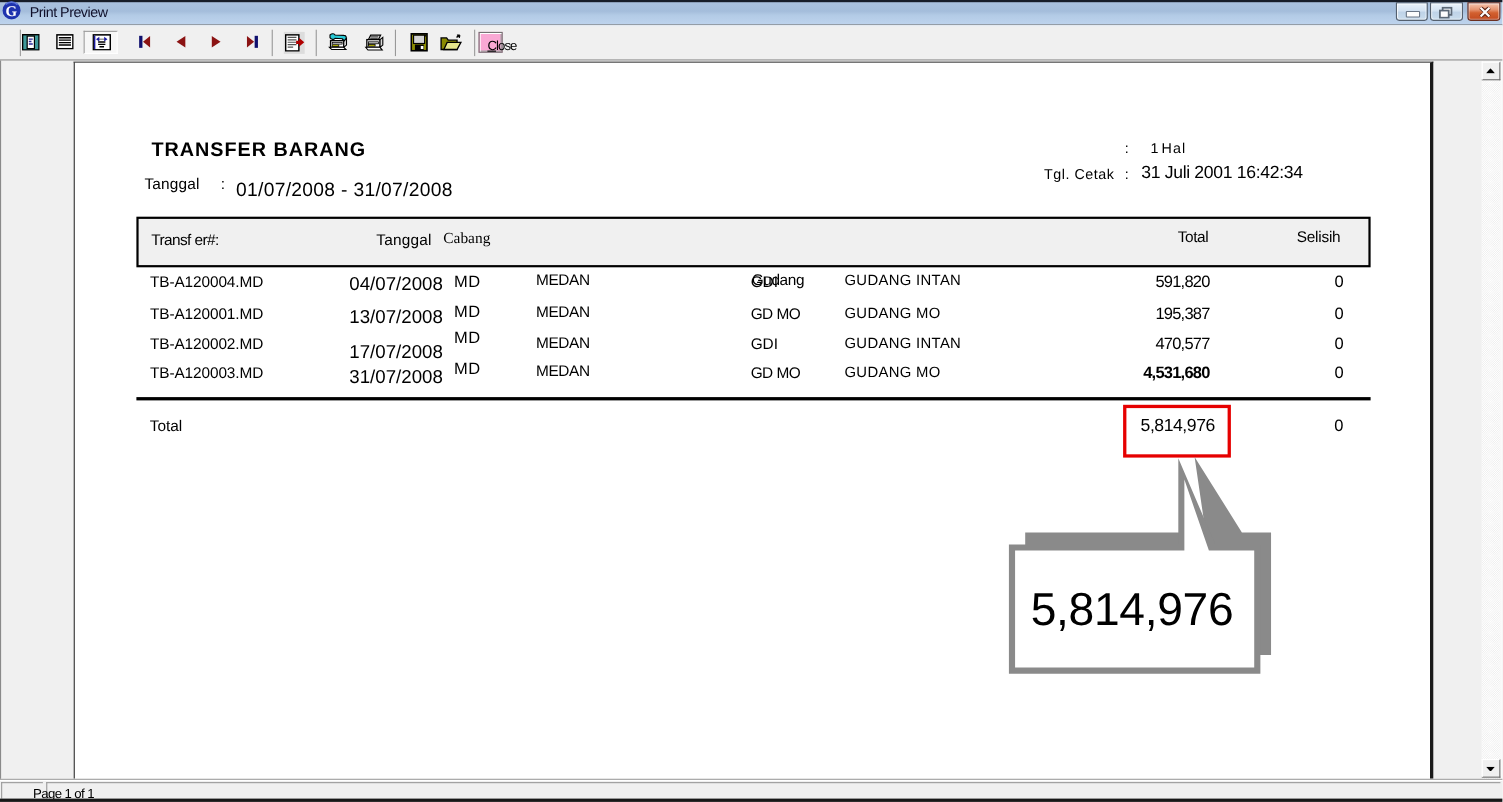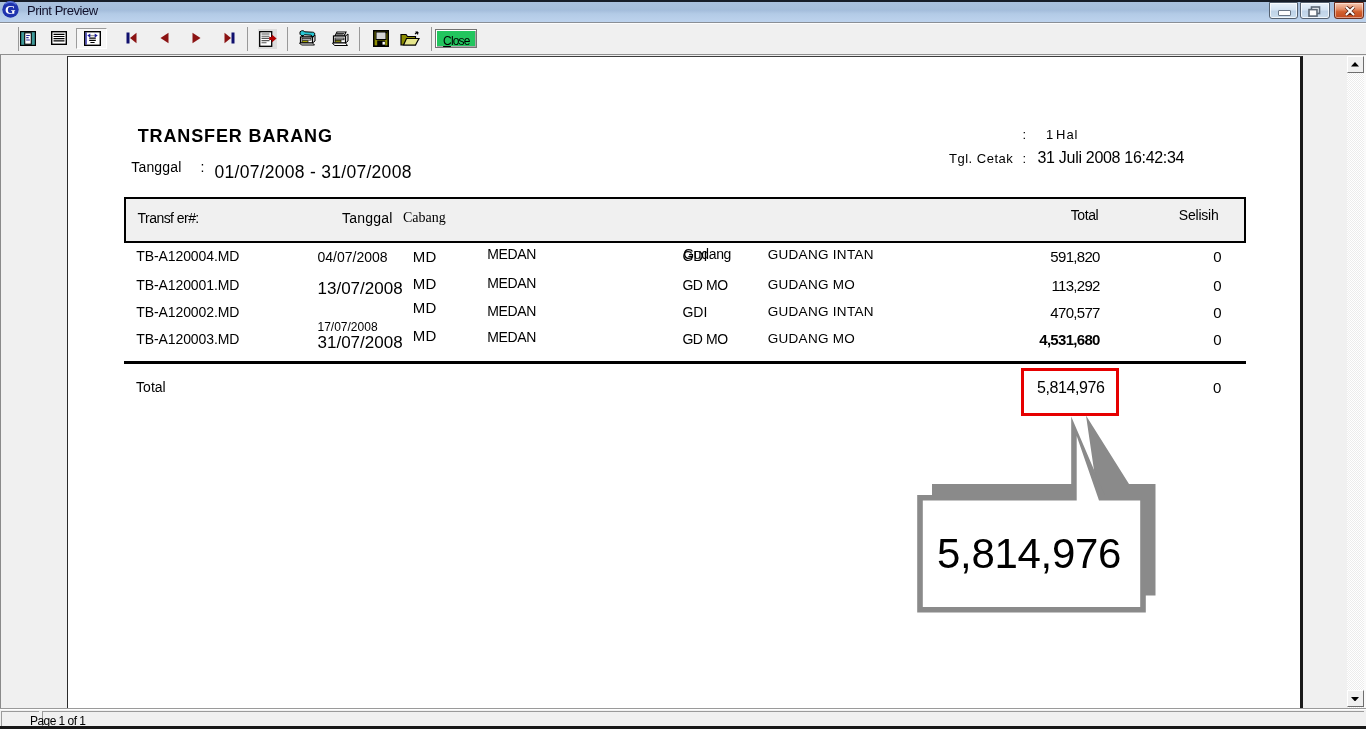--- a/index.html
+++ b/index.html
@@ -121,21 +121,21 @@
     <rect x="9.5" y="11.8" width="2.4" height="2.8" fill="#fff"></rect>
     <rect x="12.6" y="1.6" width="1.6" height="1.6" fill="#000"></rect>
   </svg>
 
   <svg class="abs" style="left:400px;top:7px;" width="20" height="16" viewBox="0 0 20 16">
     <path d="M1 14 V3.5 h5 l1.5 2 h8 V14 z" fill="#8b8b00" stroke="#000" stroke-width="1.2"></path>
     <path d="M3.5 14 l3 -6.5 h12.5 l-3.5 6.5 z" fill="#e6e68c" stroke="#000" stroke-width="1.2"></path>
     <path d="M15 3 l3 -2 m0 0 l-0.5 2.5 m0.5 -2.5 h-2.6" stroke="#000" stroke-width="1.2" fill="none"></path>
   </svg>
 
-  <div class="abs" style="left:435.3px;top:4.5px;width:42px;height:19.5px;background:#22c55e;border:1px solid #737373;box-shadow:inset 1px 1px 0 #ffffff,inset -1px -1px 0 #a8a8a8;box-sizing:border-box;">
+  <div class="abs" style="left:435.3px;top:4.5px;width:22px;height:19.5px;background:#f9a8d4;border:1px solid #737373;box-shadow:inset 1px 1px 0 #ffffff,inset -1px -1px 0 #a8a8a8;box-sizing:border-box;">
     <div class="t" style="left:6.8px;top:5.6px;font-size:12px;letter-spacing:-0.85px;"><span style="text-decoration:underline;">C</span>lose</div>
   </div>
 </div>
 
 <div class="abs" id="preview" style="left:0;top:55.5px;width:1366px;height:652.3px;background:#f0f0f0;">
 
   <div class="abs" style="left:66.5px;top:0;width:1236px;height:652.3px;background:#ffffff;border-left:1px solid #2b2b2b;border-top:1px solid #3c3c3c;border-right:3px solid #1a1a1a;box-sizing:border-box;"></div>
 
   <div class="abs" style="left:1347px;top:0;width:17px;height:652.3px;background-color:#f4f4f4;background-image:linear-gradient(45deg,#ececec 25%,transparent 25%,transparent 75%,#ececec 75%),linear-gradient(45deg,#ececec 25%,#ffffff 25%,#ffffff 75%,#ececec 75%);background-size:2px 2px;background-position:0 0,1px 1px;"></div>
   <div class="abs" style="left:1364px;top:0;width:2px;height:652.3px;background:#fafafa;"></div>
@@ -156,50 +156,50 @@
 <div id="report">
   <div class="t" style="left:137.7px;top:127.2px;font-size:18px;font-weight:bold;letter-spacing:0.88px;">TRANSFER BARANG</div>
   <div class="t" style="left:131.3px;top:160.2px;font-size:14px;letter-spacing:0.15px;">Tanggal</div>
   <div class="t" style="left:200.6px;top:160.2px;font-size:14px;">:</div>
   <div class="t" style="left:214.5px;top:163.9px;font-size:17.5px;letter-spacing:0.28px;">01/07/2008 - 31/07/2008</div>
   <div class="t" style="left:1056px;top:128px;font-size:13px;letter-spacing:1px;">Hal</div>
   <div class="t" style="left:1022.6px;top:128px;font-size:13px;">:</div>
   <div class="t" style="left:1046px;top:128px;font-size:13px;">1</div>
   <div class="t" style="left:949px;top:152.3px;font-size:13px;letter-spacing:0.5px;">Tgl. Cetak</div>
   <div class="t" style="left:1022.6px;top:152.3px;font-size:13px;">:</div>
-  <div class="t" style="left:1037.5px;top:150px;font-size:16px;letter-spacing:-0.3px;">31 Juli 2008 16:42:34</div>
+  <div class="t" style="left:1037.5px;top:150px;font-size:16px;letter-spacing:-0.3px;">31 Juli 2001 16:42:34</div>
 
   <div class="abs" style="left:124px;top:197px;width:1121.5px;height:45.5px;border:2.5px solid #000;background:#f0f0f0;box-sizing:border-box;"></div>
   <div class="t" style="left:137.6px;top:211.05px;font-size:14px;letter-spacing:-0.55px;text-align:center;">Transf er#:</div>
   <div class="t tr" style="left:192.5px;top:210.65px;width:200px;font-size:14px;letter-spacing:0.2px;">Tanggal</div>
   <div class="t" style="left:403px;top:210.65px;font-size:14px;font-family:Liberation Serif, serif;">Cabang</div>
   <div class="t" style="left:683.3px;top:210.65px;font-size:14px;letter-spacing:-0.35px;margin-top:36px;">Gudang</div>
   <div class="t tr" style="left:898.3px;top:207.55px;width:200px;font-size:14px;letter-spacing:-0.4px;">Total</div>
   <div class="t tr" style="left:1018.6px;top:207.55px;width:200px;font-size:14px;letter-spacing:-0.2px;">Selisih</div>
 
   <div class="t" style="left:136.3px;top:248.5px;font-size:14px;letter-spacing:-0.1px;">TB-A120004.MD</div>
-  <div class="t" style="left:317.5px;top:250.4px;font-size:14px;letter-spacing:0;">04/07/2008</div>
+  <div class="t" style="left:317.5px;top:250.4px;font-size:17px;letter-spacing:0;">04/07/2008</div>
   <div class="t" style="left:412.8px;top:248.6px;font-size:15px;letter-spacing:0.3px;">MD</div>
   <div class="t" style="left:487.3px;top:246.9px;font-size:14px;letter-spacing:-0.35px;">MEDAN</div>
   <div class="t" style="left:682.4px;top:248.5px;font-size:14px;">GDI</div>
   <div class="t" style="left:767.7px;top:248.3px;font-size:13.5px;letter-spacing:0.3px;">GUDANG INTAN</div>
   <div class="t tr" style="left:899.7px;top:248.5px;width:200px;font-size:15px;letter-spacing:-0.7px;">591,820</div>
   <div class="t tr" style="left:1021.5px;top:248.5px;width:200px;font-size:15px;">0</div>
 
   <div class="t" style="left:136.3px;top:277.7px;font-size:14px;letter-spacing:-0.1px;">TB-A120001.MD</div>
   <div class="t" style="left:317.5px;top:279.6px;font-size:17px;letter-spacing:0;">13/07/2008</div>
   <div class="t" style="left:412.8px;top:275.8px;font-size:15px;letter-spacing:0.3px;">MD</div>
   <div class="t" style="left:487.3px;top:276.1px;font-size:14px;letter-spacing:-0.35px;">MEDAN</div>
   <div class="t" style="left:682.4px;top:277.7px;font-size:14px;letter-spacing:-0.45px;">GD MO</div>
   <div class="t" style="left:767.7px;top:277.5px;font-size:13.5px;letter-spacing:0.3px;">GUDANG MO</div>
-  <div class="t tr" style="left:899.7px;top:277.7px;width:200px;font-size:15px;letter-spacing:-0.7px;">113,292</div>
+  <div class="t tr" style="left:899.7px;top:277.7px;width:200px;font-size:15px;letter-spacing:-0.7px;">195,387</div>
   <div class="t tr" style="left:1021.5px;top:277.7px;width:200px;font-size:15px;">0</div>
 
   <div class="t" style="left:136.3px;top:305.2px;font-size:14px;letter-spacing:-0.1px;">TB-A120002.MD</div>
-  <div class="t" style="left:317.5px;top:321px;font-size:12px;letter-spacing:0;">17/07/2008</div>
+  <div class="t" style="left:317.5px;top:311px;font-size:17px;letter-spacing:0;">17/07/2008</div>
   <div class="t" style="left:412.8px;top:300px;font-size:15px;letter-spacing:0.3px;">MD</div>
   <div class="t" style="left:487.3px;top:303.6px;font-size:14px;letter-spacing:-0.35px;">MEDAN</div>
   <div class="t" style="left:682.4px;top:305.2px;font-size:14px;">GDI</div>
   <div class="t" style="left:767.7px;top:305px;font-size:13.5px;letter-spacing:0.3px;">GUDANG INTAN</div>
   <div class="t tr" style="left:899.7px;top:305.2px;width:200px;font-size:15px;letter-spacing:-0.7px;">470,577</div>
   <div class="t tr" style="left:1021.5px;top:305.2px;width:200px;font-size:15px;">0</div>
 
   <div class="t" style="left:136.3px;top:331.7px;font-size:14px;letter-spacing:-0.1px;">TB-A120003.MD</div>
   <div class="t" style="left:317.5px;top:333.6px;font-size:17px;letter-spacing:0;">31/07/2008</div>
   <div class="t" style="left:412.8px;top:327.9px;font-size:15px;letter-spacing:0.3px;">MD</div>

